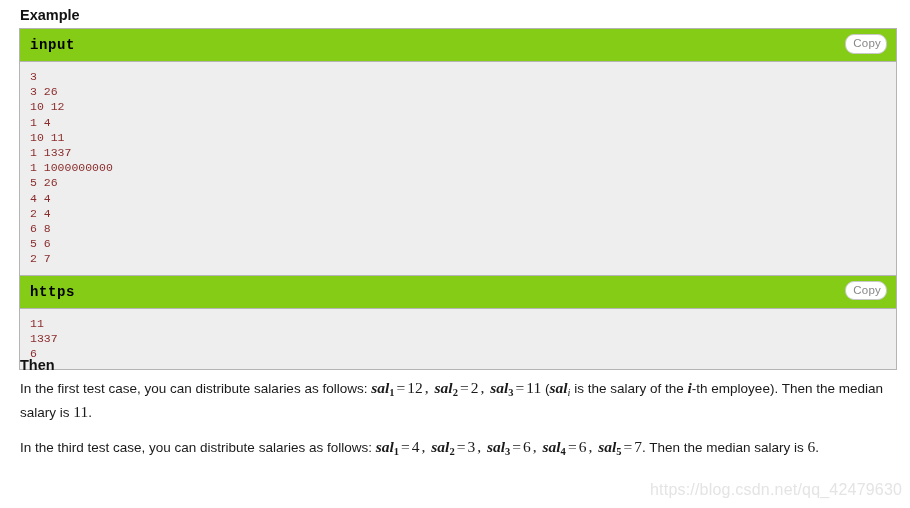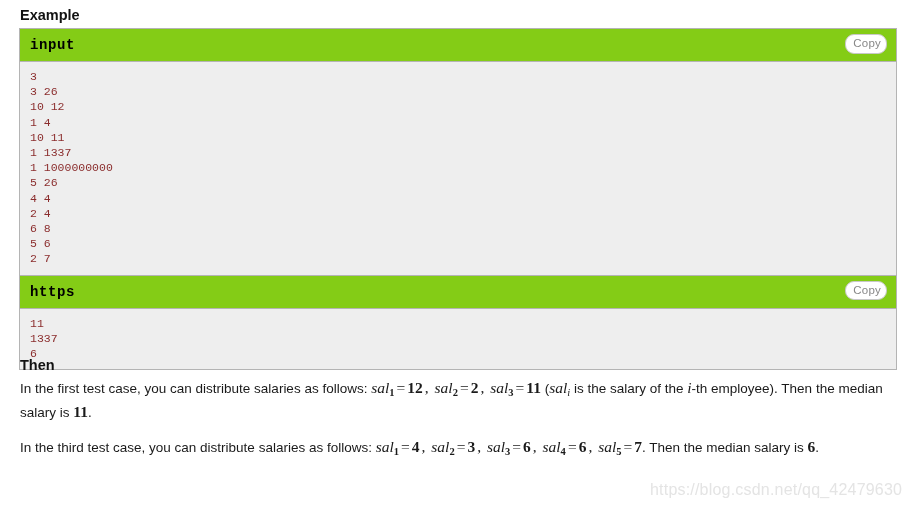--- a/index.html
+++ b/index.html
@@ -122,24 +122,25 @@
 
   
   .mjx {
     font-family: "Liberation Serif", "DejaVu Serif", serif;
     font-size: 15.5px;
     white-space: nowrap;
   }
   .mjx i, .mjx .mi {
     font-style: italic;
     font-family: "Liberation Serif", "DejaVu Serif", serif;
+    font-weight: bold;
   }
   .mjx .mn {
     font-style: normal;
-    font-weight: bold;
+    font-weight: normal;
     font-family: "Liberation Serif", "DejaVu Serif", serif;
   }
   .mjx .mo {
     font-style: normal;
     padding: 0 2px;
   }
   .mjx sub {
     font-size: 68%;
     font-style: italic;
     vertical-align: -0.28em;

